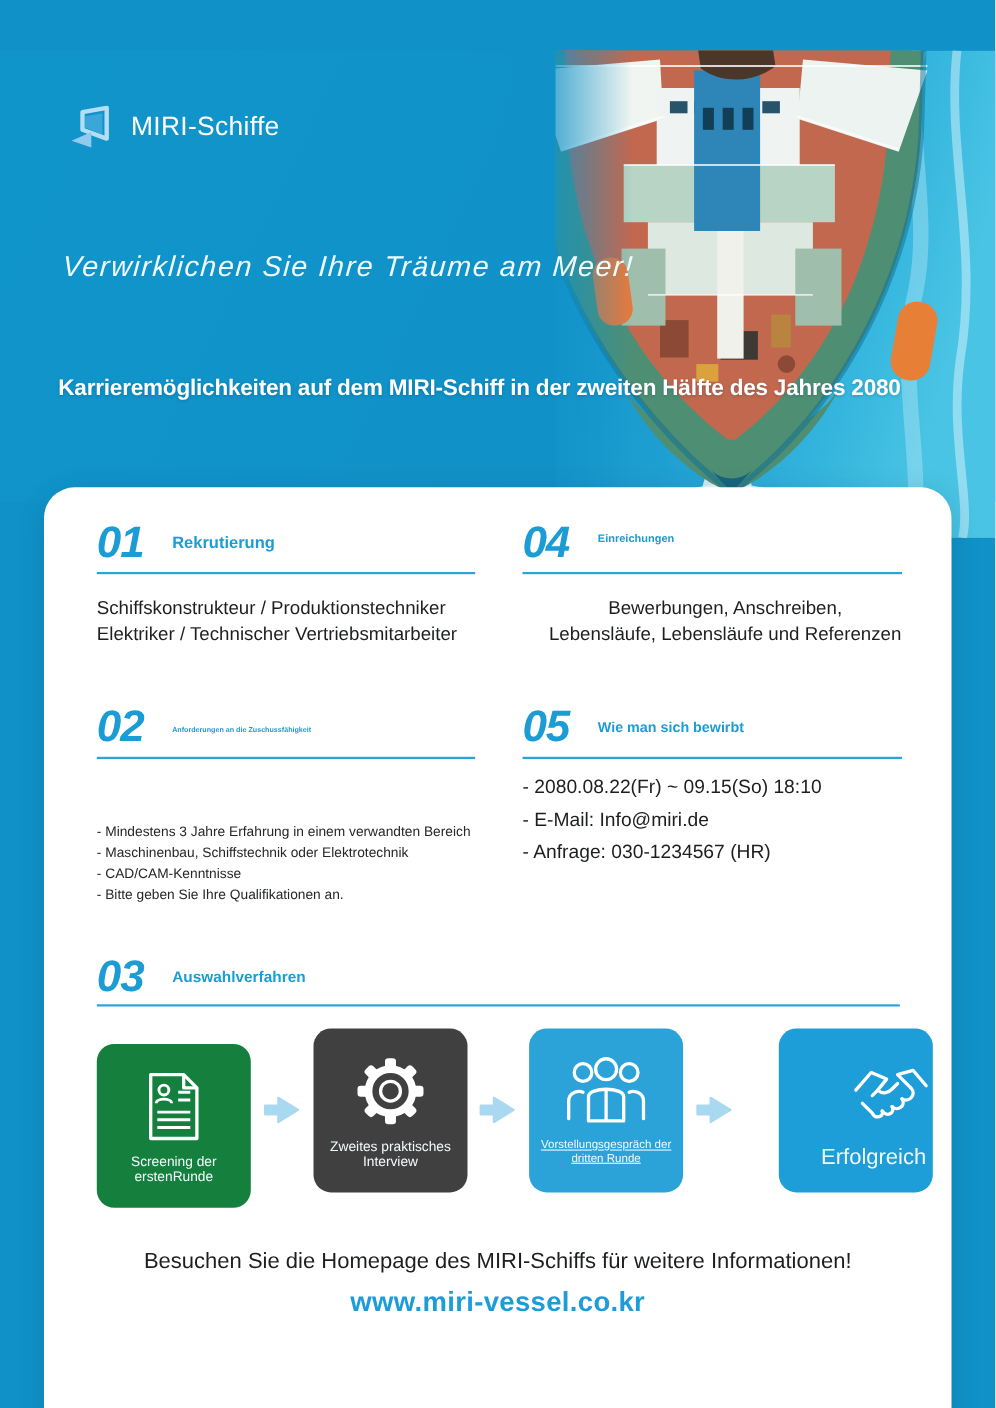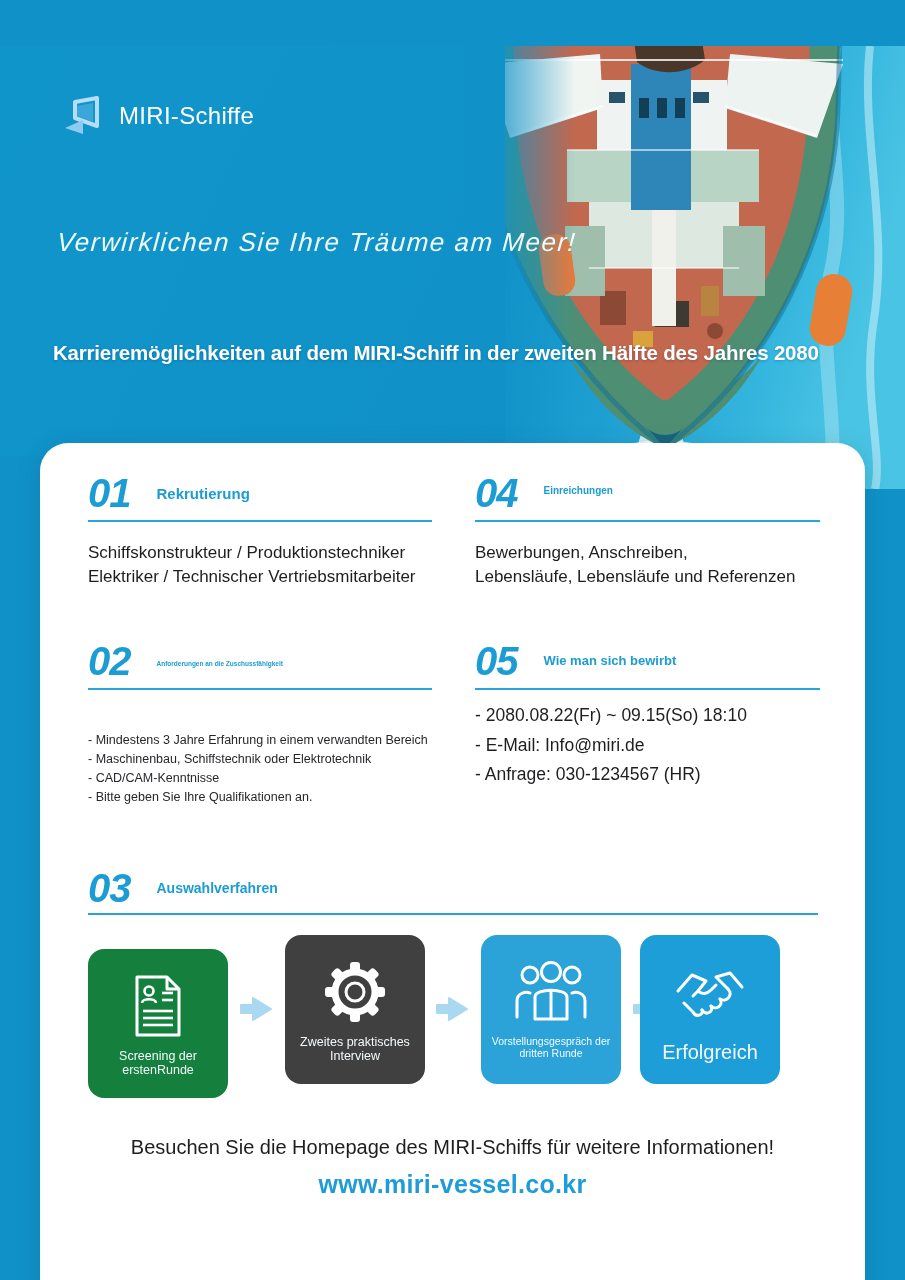--- a/index.html
+++ b/index.html
@@ -150,31 +150,31 @@
     <div class="body-text" style="left:48px; top:98px;">
       <div>Schiffskonstrukteur / Produktionstechniker</div>
       <div>Elektriker / Technischer Vertriebsmitarbeiter</div>
     </div>
 
     <div class="sec-head" style="left:435px; top:30px;">
       <span class="sec-num">04</span>
       <span class="sec-label" style="font-size:10px;">Einreichungen</span>
     </div>
     <div class="rule" style="left:435px; top:77px; width:345px;"></div>
-    <div class="body-text" style="left:435px; top:98px;">
+    <div class="body-text" style="left:459px; top:98px;text-align:center;">
       <div>Bewerbungen, Anschreiben,</div>
       <div>Lebensläufe, Lebensläufe und Referenzen</div>
     </div>
 
     <div class="sec-head" style="left:48px; top:198px;">
       <span class="sec-num">02</span>
       <span class="sec-label" style="font-size:6.5px; margin-top:19px;">Anforderungen an die Zuschussfähigkeit</span>
     </div>
     <div class="rule" style="left:48px; top:245px; width:344px;"></div>
-    <div class="bullets" style="left:48px; top:288px;">
+    <div class="bullets" style="left:48px; top:304px;">
       <div>- Mindestens 3 Jahre Erfahrung in einem verwandten Bereich</div>
       <div>- Maschinenbau, Schiffstechnik oder Elektrotechnik</div>
       <div>- CAD/CAM-Kenntnisse</div>
       <div>- Bitte geben Sie Ihre Qualifikationen an.</div>
     </div>
 
     <div class="sec-head" style="left:435px; top:198px;">
       <span class="sec-num">05</span>
       <span class="sec-label" style="font-size:13px;">Wie man sich bewirbt</span>
     </div>
@@ -241,28 +241,28 @@
         <svg width="76" height="62" viewBox="0 0 76 62">
           <circle cx="17" cy="14" r="8" fill="none" stroke="#FFFFFF" stroke-width="3"></circle>
           <circle cx="59" cy="14" r="8" fill="none" stroke="#FFFFFF" stroke-width="3"></circle>
           <circle cx="38" cy="11" r="9.5" fill="none" stroke="#FFFFFF" stroke-width="3"></circle>
           <path d="M4,56 L4,40 C4,32 13,30 17,32" fill="none" stroke="#FFFFFF" stroke-width="3" stroke-linecap="round"></path>
           <path d="M72,56 L72,40 C72,32 63,30 59,32" fill="none" stroke="#FFFFFF" stroke-width="3" stroke-linecap="round"></path>
           <path d="M22,58 L22,36 C22,27 54,27 54,36 L54,58 Z" fill="none" stroke="#FFFFFF" stroke-width="3" stroke-linejoin="round"></path>
           <line x1="38" y1="28" x2="38" y2="58" stroke="#FFFFFF" stroke-width="3"></line>
         </svg>
       </div>
-      <div class="step-label" style="font-size:10.5px;">Vorstellungsgespräch der dritten Runde</div>
+      <div class="step-label" style="font-size:10.5px;text-decoration:underline;">Vorstellungsgespräch der dritten Runde</div>
     </div>
 
     <svg class="arrow" style="left:592px; top:551px;" viewBox="0 0 34 30">
       <path d="M2,11 L14,11 L14,4 L32,15 L14,26 L14,19 L2,19 Z" fill="#A9D9F0" stroke="#A9D9F0" stroke-width="2" stroke-linejoin="round"></path>
     </svg>
 
-    <div class="step-box" style="left:600px; top:492px; background:#1E9ED9;">
+    <div class="step-box" style="left:668px; top:492px; background:#1E9ED9;align-items:flex-end;">
       <div class="step-icon">
         <svg width="76" height="58" viewBox="0 0 76 58">
           <g fill="none" stroke="#FFFFFF" stroke-width="3" stroke-linejoin="round" stroke-linecap="round">
             <path d="M6,28 L20,12 L34,18 L26,28 C30,32 35,31 39,27 L44,22"></path>
             <path d="M70,24 L58,10 L44,14 L56,26"></path>
             <path d="M56,26 C62,32 54,40 48,36"></path>
             <path d="M48,36 C52,42 44,48 39,43"></path>
             <path d="M39,43 C42,49 34,53 30,47"></path>
             <path d="M30,47 C32,52 24,55 21,49 L12,40"></path>
             <path d="M26,28 L21,33"></path>

